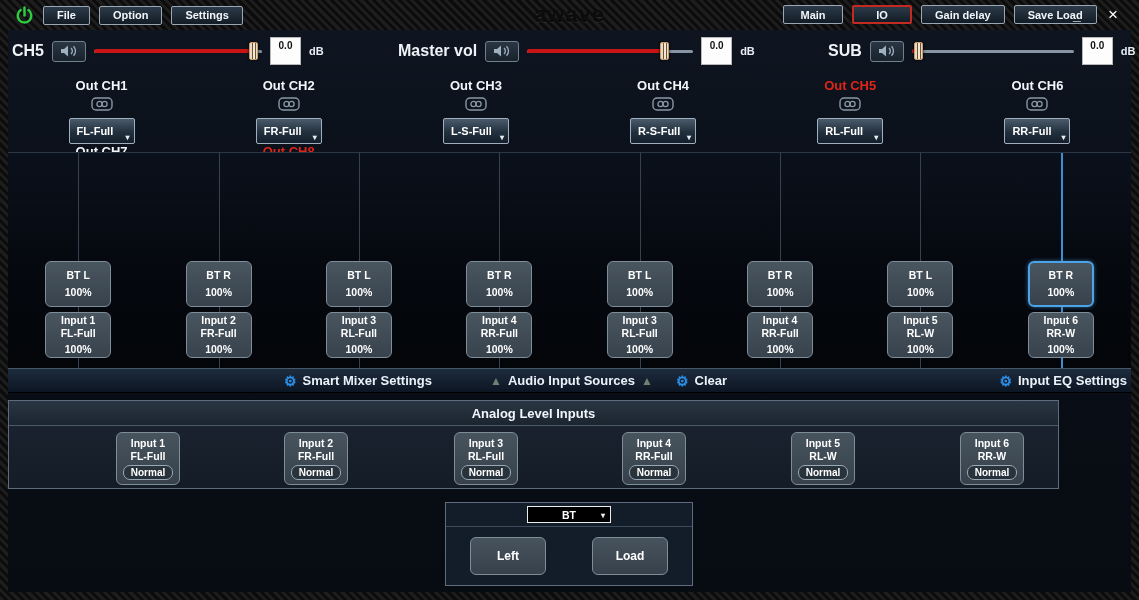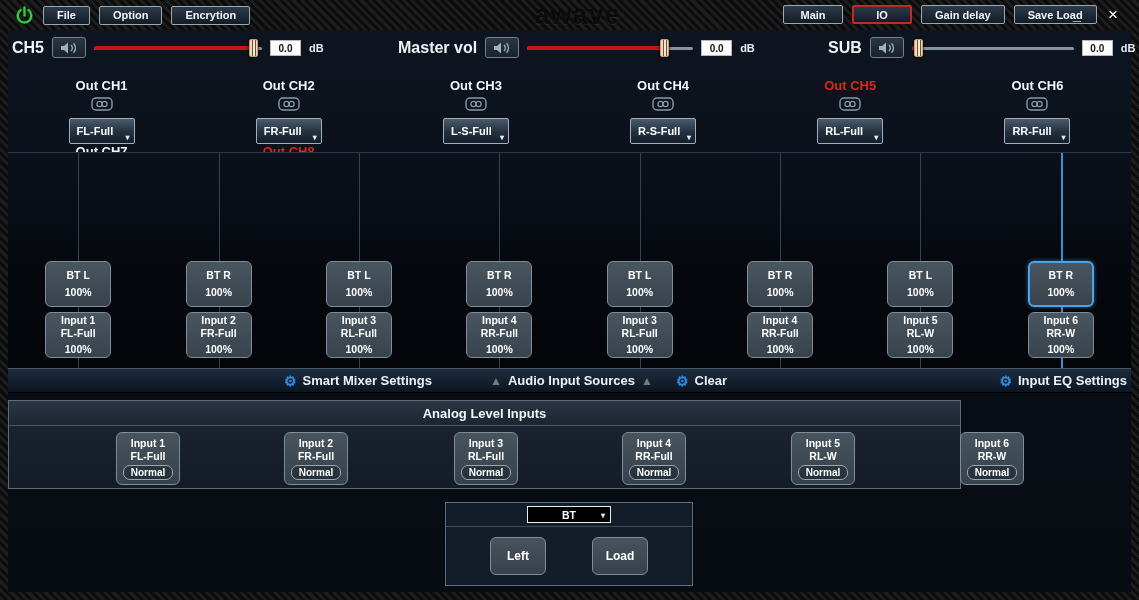--- a/index.html
+++ b/index.html
@@ -6,22 +6,22 @@
   *{box-sizing:border-box;font-family:"Liberation Sans",sans-serif;}
   .app{position:relative;width:1139px;height:600px;overflow:hidden;
        background:#101010 repeating-linear-gradient(45deg,#1d1d1d 0 3px,#0c0c0c 3px 6px);padding-left:28px;}
   
   .titlebar{position:absolute;top:0;left:0;right:0;height:30px;display:flex;align-items:center;}
   .power{margin-left:14px;width:20px;height:20px;display:flex;align-items:center;justify-content:center;cursor:pointer;}
   .tb-btn{height:19px;padding:0 13px;margin-left:9px;font-size:11px;font-weight:bold;color:#f2f6fa;
           background:linear-gradient(180deg,#2c3a48,#121c26);border:1px solid #9aa8b6;border-radius:2px;
           display:flex;align-items:center;justify-content:center;cursor:pointer;white-space:nowrap;}
   .tb-btn.active{border:2px solid #c32a22;}
-  .logo{position:absolute;left:50%;top:0;transform:translateX(-50%);font-size:27px;font-weight:bold;
-        letter-spacing:1px;color:#0b0b0b;text-shadow:0 1px 1px rgba(90,90,90,.25);line-height:30px;margin-left:8px;}
+  .logo{position:absolute;left:50%;top:0;transform:translateX(-50%);font-size:22px;font-weight:bold;
+        letter-spacing:1px;color:#0b0b0b;text-shadow:0 1px 1px rgba(90,90,90,.25);line-height:30px;}
   .nav-cluster{position:absolute;left:774px;top:5px;display:flex;}
   .win-ctl{position:absolute;top:0;height:30px;display:flex;align-items:center;justify-content:center;
            color:#fff;cursor:pointer;}
   .win-min{left:1063px;width:28px;font-size:14px;font-weight:bold;}
   .win-close{left:1096px;width:34px;font-size:17px;}
   
   .content{position:absolute;left:8px;top:30px;width:1123px;height:562px;
            background:linear-gradient(180deg,#0e1520 0%,#0a0f18 35%,#070b12 100%);}
   
   .volrow{position:absolute;left:0;top:3px;right:0;height:36px;}
@@ -32,21 +32,21 @@
            background:linear-gradient(180deg,#2a3642,#17222c);display:flex;align-items:center;justify-content:center;}
   .slider{position:relative;height:20px;cursor:pointer;}
   .s1{width:168px}.s2{width:166px}.s3{width:162px}
   .track{position:absolute;top:9px;left:0;right:0;height:3px;background:#8795a3;border-radius:2px;}
   .fill{position:absolute;top:8px;left:0;height:4px;background:#c81414;border-radius:2px;}
   .s1 .fill{width:95%}.s2 .fill{width:83%}.s3 .fill{width:2%}
   .handle{position:absolute;top:1px;width:9px;height:18px;border:1px solid #c89a6e;border-radius:2px;cursor:grab;
           background:linear-gradient(90deg,#e9dac2 0 2px,#6e5234 2px 3px,#f4e8d4 3px 5px,#6e5234 5px 6px,#e9dac2 6px 9px);
           box-shadow:0 0 3px #000;}
   .s1 .handle{left:calc(95% - 5px)}.s2 .handle{left:calc(83% - 5px)}.s3 .handle{left:calc(2% - 1px)}
-  .valbox{width:31px;height:16px;background:#fdfdfd;border:1px solid #b8b8b8;color:#101010;
+  .valbox{width:31px;height:28px;background:#fdfdfd;border:1px solid #b8b8b8;color:#101010;
           font-size:10px;font-weight:bold;text-align:center;line-height:15px;}
   .unit{font-size:11px;font-weight:bold;color:#e8eef4;}
   
   .chan-grid{position:absolute;left:0;top:48px;width:1123px;height:74px;display:grid;
              grid-template-columns:repeat(6,1fr);}
   .chan-col{display:flex;flex-direction:column;align-items:center;}
   .chan-label{font-size:13px;font-weight:bold;color:#f2f6fa;}
   .chan-label.ch-red{color:#e02418;}
   .link-btn{margin-top:4px;cursor:pointer;display:flex;}
   .dropdown{position:relative;margin-top:7px;width:66px;height:26px;cursor:pointer;
@@ -72,60 +72,60 @@
   
   .settings-bar{position:absolute;left:0;top:338px;width:1123px;height:25px;
                 background:linear-gradient(180deg,#1e2c3e,#0c1522);border-top:1px solid #46586c;
                 border-bottom:1px solid #000;}
   .sb-item{position:absolute;top:0;height:100%;display:flex;align-items:center;gap:6px;
            font-size:13px;font-weight:bold;color:#eaf1f8;cursor:pointer;white-space:nowrap;}
   .sb-smart{left:276px}.sb-audio{left:482px}.sb-clear{left:668px}.sb-eq{right:4px}
   .gear{color:#2b8fe8;font-size:14px;line-height:1;}
   .uparrow{color:#6e8072;font-size:12px;line-height:1;}
   
-  .analog{position:absolute;left:0;top:370px;width:953px;height:89px;border:1px solid #5d6c7c;
+  .analog{position:absolute;left:0;top:370px;width:1051px;height:89px;border:1px solid #5d6c7c;
           background:linear-gradient(180deg,#25303e 0%,#19222e 30%,#141c27 100%);}
   .analog-header{height:25px;border-bottom:1px solid #4c5a68;display:flex;align-items:center;
                  justify-content:center;font-size:13px;font-weight:bold;color:#f0f5fa;
                  background:linear-gradient(180deg,#2b3644,#1b2530);}
   .an-btn{position:absolute;top:31px;width:64px;height:53px;border-radius:6px;cursor:pointer;
           border:1px solid #7e8d9a;background:linear-gradient(180deg,#47535d,#36414c);
           color:#fff;font-size:10.5px;font-weight:bold;display:flex;flex-direction:column;
           align-items:center;justify-content:center;line-height:1.25;}
   .an1{left:107px}.an2{left:275px}.an3{left:445px}.an4{left:613px}.an5{left:782px}.an6{left:951px}
   .normal-pill{margin-top:2px;padding:0 7px;height:15px;line-height:14px;border:1px solid #9aa8b6;
                border-radius:7px;font-size:10px;font-weight:bold;background:rgba(10,16,22,.35);cursor:pointer;}
   
   .bt-panel{position:absolute;left:437px;top:472px;width:248px;height:84px;border:1px solid #5d6c7c;
             background:#131d29;}
   .bt-dd-row{position:relative;height:24px;border-bottom:1px solid #3c4a5a;}
   .bt-dd{position:absolute;left:50%;transform:translateX(-50%);top:3px;width:84px;height:17px;
          background:#000;border:1px solid #ececec;color:#fff;font-size:10.5px;font-weight:bold;
          display:flex;align-items:center;justify-content:center;cursor:pointer;}
   .bt-dd .dd-arrow{right:5px;bottom:2px;}
   .bt-btn-row{display:flex;justify-content:center;gap:46px;margin-top:10px;}
-  .lr-btn{width:56px;height:38px;border-radius:6px;border:1px solid #7e8d9a;cursor:pointer;
+  .lr-btn{width:76px;height:38px;border-radius:6px;border:1px solid #7e8d9a;cursor:pointer;
           background:linear-gradient(180deg,#47535d,#36414c);color:#fff;font-size:12px;font-weight:bold;
           display:flex;align-items:center;justify-content:center;}
 </style>
 </head>
 <body>
 
 <div class="app">
 
   <div class="titlebar">
     <div class="power">
       <svg width="19" height="19" viewBox="0 0 20 20">
         <path d="M10 1.5v8.5" stroke="#2ecc40" stroke-width="2.6" stroke-linecap="round" fill="none"></path>
         <path d="M5.9 4.3a7.2 7.2 0 1 0 8.2 0" stroke="#2ecc40" stroke-width="2.6" fill="none" stroke-linecap="round"></path>
       </svg>
     </div>
     <div class="tb-btn">File</div>
     <div class="tb-btn">Option</div>
-    <div class="tb-btn">Encrytion</div>
+    <div class="tb-btn">Settings</div>
     <div class="logo">awave</div>
     <div class="nav-cluster">
       <div class="tb-btn" style="min-width:60px">Main</div>
       <div class="tb-btn active" style="min-width:60px">IO</div>
       <div class="tb-btn">Gain delay</div>
       <div class="tb-btn">Save Load</div>
     </div>
     <div class="win-ctl win-min">_</div>
     <div class="win-ctl win-close">×</div>
   </div>

